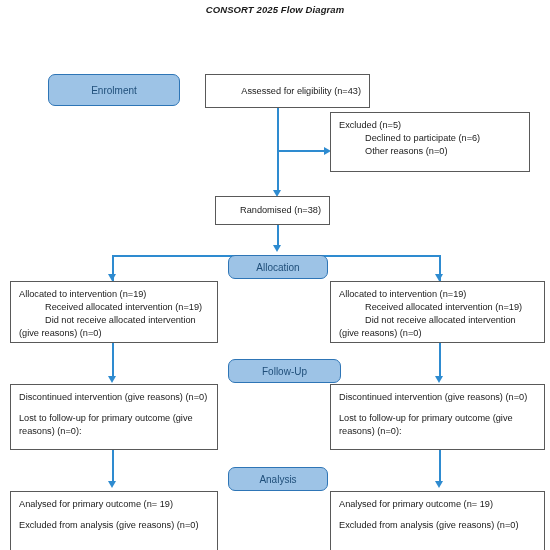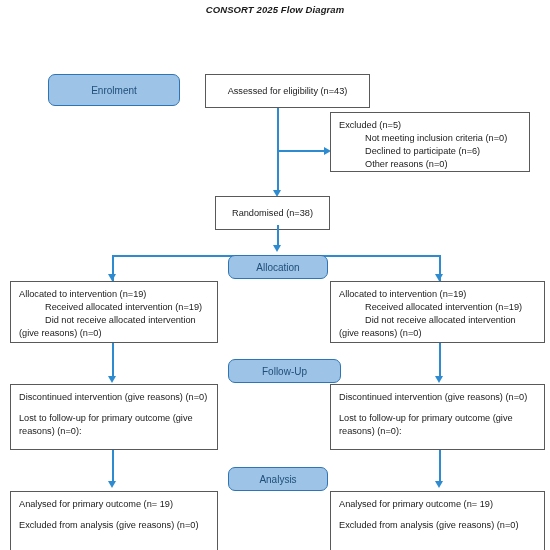--- a/index.html
+++ b/index.html
@@ -36,22 +36,22 @@
     background: #ffffff;
     border: 1px solid #595959;
     font-size: 9.2px;
     color: #1a1a1a;
     line-height: 13px;
     padding: 6px 8px;
   }
   .box.center {
     display: flex;
     align-items: center;
-    justify-content: center;
-    padding: 16px;
+    justify-content: flex-end;
+    padding: 8px;
   }
   .box .ln { white-space: nowrap; }
   .box .ln.indent { padding-left: 26px; }
   .box .ln.gap { height: 8px; }
   .box .wrap { white-space: normal; }
   .banner {
     position: absolute;
     box-sizing: border-box;
     background: #9DC3E6;
     border: 1px solid #2E75B6;
@@ -104,21 +104,20 @@
   </div>
 
   <div class="vline" style="left:277px; top:108px; height:84px;"></div>
   <div class="arrowhead" style="left:273px; top:190px;"></div>
 
   <div class="hline" style="left:279px; top:150px; width:46px;"></div>
   <div class="arrowhead right" style="left:324px; top:147px;"></div>
 
   <div class="box" style="left:330px; top:112px; width:200px; height:60px;">
     <div class="ln">Excluded (n=5)</div>
-    <div class="ln indent">Not meeting inclusion criteria (n=0)</div>
     <div class="ln indent">Declined to participate (n=6)</div>
     <div class="ln indent">Other reasons (n=0)</div>
   </div>
 
   <div class="box center" style="left:215px; top:196px; width:115px; height:29px;">
     <span>Randomised (n=38)</span>
   </div>
 
   <div class="vline" style="left:277px; top:225px; height:22px;"></div>
   <div class="arrowhead" style="left:273px; top:245px;"></div>

